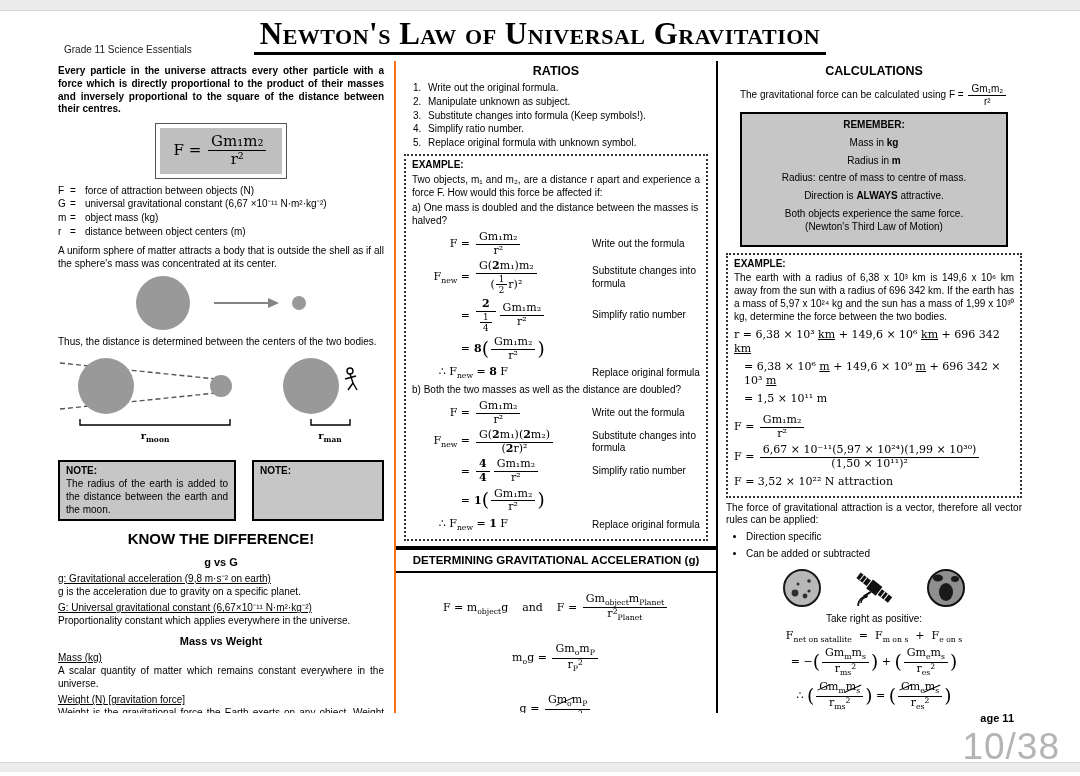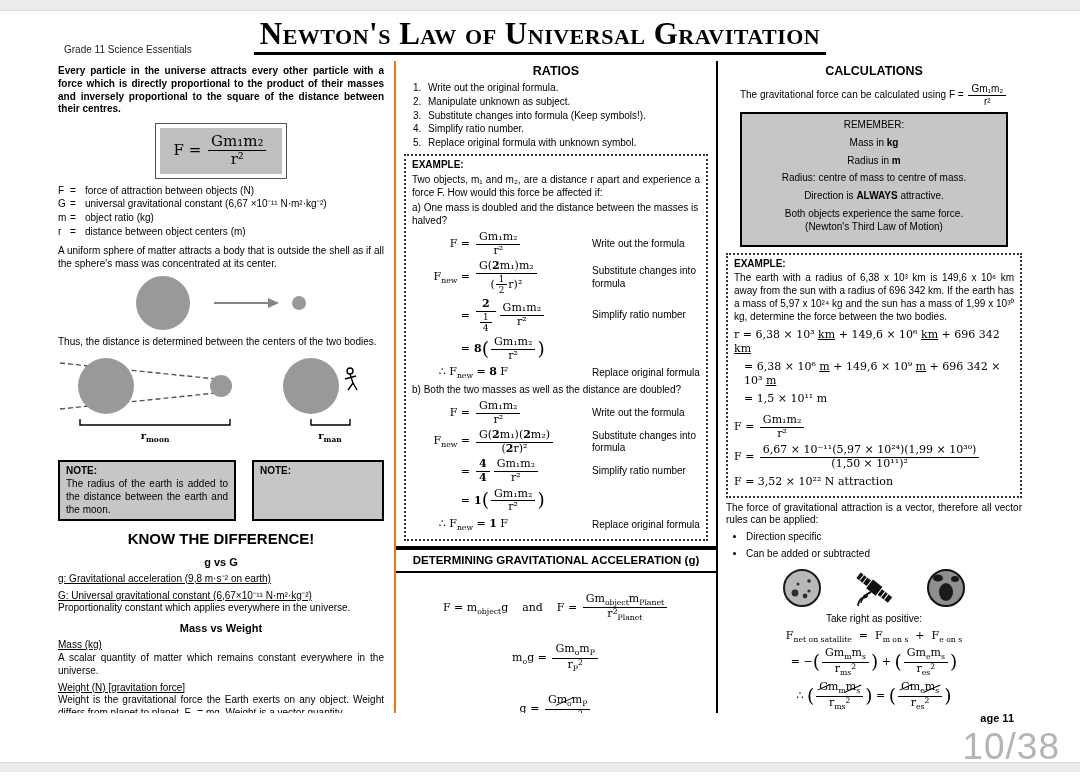--- a/index.html
+++ b/index.html
@@ -65,21 +65,21 @@
   .fm{flex:0 0 116px;display:flex;align-items:center;}
   .fnote{flex:1;font-family:"Liberation Sans",sans-serif;font-size:10px;padding-left:2px;}
   .thickbar{height:4px;background:#000;margin:5px -8px 0;}
   .dethead{font-size:11.5px;font-weight:bold;text-align:center;border-bottom:2px solid #000;margin:0 -8px;padding:3px 8px 3px;}
   .detline{text-align:center;margin:20px 0;}
 
   
   .calcline{text-align:center;margin:4px 0 5px;}
   .rembox{border:2px solid #000;background:#c6c6c6;padding:4px 8px 6px;margin:2px 14px 6px;text-align:center;}
   .rembox .remline{margin:5px 0;}
-  .rembox .remtitle{font-weight:normal;margin:1px 0 4px;}
+  .rembox .remtitle{font-weight:bold;margin:1px 0 4px;}
   .mline{margin:4px 0;}
   .indent{padding-left:10px;}
   ul.bullets{margin:4px 0 2px 6px;padding-left:14px;}
   ul.bullets li{margin:4px 0;}
   .bodies{display:flex;justify-content:center;align-items:center;gap:28px;margin:3px 0 2px;}
   .netline{text-align:center;margin:3px 0;}
 
   .page-label{position:absolute;right:66px;top:701px;font-weight:bold;font-size:11px;}
   .overlay-pageno{position:absolute;right:20px;top:726px;font-size:37px;color:#b4b4b4;letter-spacing:1px;z-index:5;}
 </style>
@@ -114,21 +114,21 @@
               <span class="deftext">force of attraction between objects (N)</span>
             </div>
           <div class="defrow">
               <span class="defsym">G</span>
               <span class="defeq">=</span>
               <span class="deftext">universal gravitational constant (6,67 ×10⁻¹¹ N·m²·kg⁻²)</span>
             </div>
           <div class="defrow">
               <span class="defsym">m</span>
               <span class="defeq">=</span>
-              <span class="deftext">object ratio (kg)</span>
+              <span class="deftext">object mass (kg)</span>
             </div>
           <div class="defrow">
               <span class="defsym">r</span>
               <span class="defeq">=</span>
               <span class="deftext">distance between object centers (m)</span>
             </div>
         </div>
         <p class="just" style="margin-top:6px;">A uniform sphere of matter attracts a body that is outside the shell as if all the sphere's mass was concentrated at its center.</p>
 
         <svg class="diag1" width="300" height="62">
@@ -168,20 +168,21 @@
             <div class="just">The radius of the earth is added to the distance between the earth and the moon.</div>
           </div>
           <div class="note n2">
             <span class="bold">NOTE:</span>
           </div>
         </div>
 
         <div class="know">KNOW THE DIFFERENCE!</div>
         <div class="subhead">g vs G</div>
         <div class="uhead">g: Gravitational acceleration (9,8 m·s⁻² on earth)</div>
+        <div>g is the acceleration due to gravity on a specific planet.</div>
         <div class="uhead">G: Universal gravitational constant (6,67×10⁻¹¹ N·m²·kg⁻²)</div>
         <div>Proportionality constant which applies everywhere in the universe.</div>
         <div class="subhead">Mass vs Weight</div>
         <div class="uhead">Mass (kg)</div>
         <div class="just">A scalar quantity of matter which remains constant everywhere in the universe.</div>
         <div class="uhead">Weight (N) [gravitation force]</div>
         <div class="just">Weight is the gravitational force the Earth exerts on any object. Weight differs from planet to planet. F<sub>g</sub> = mg. Weight is a vector quantity.</div>
       </div>
 
       <div class="col mid">

